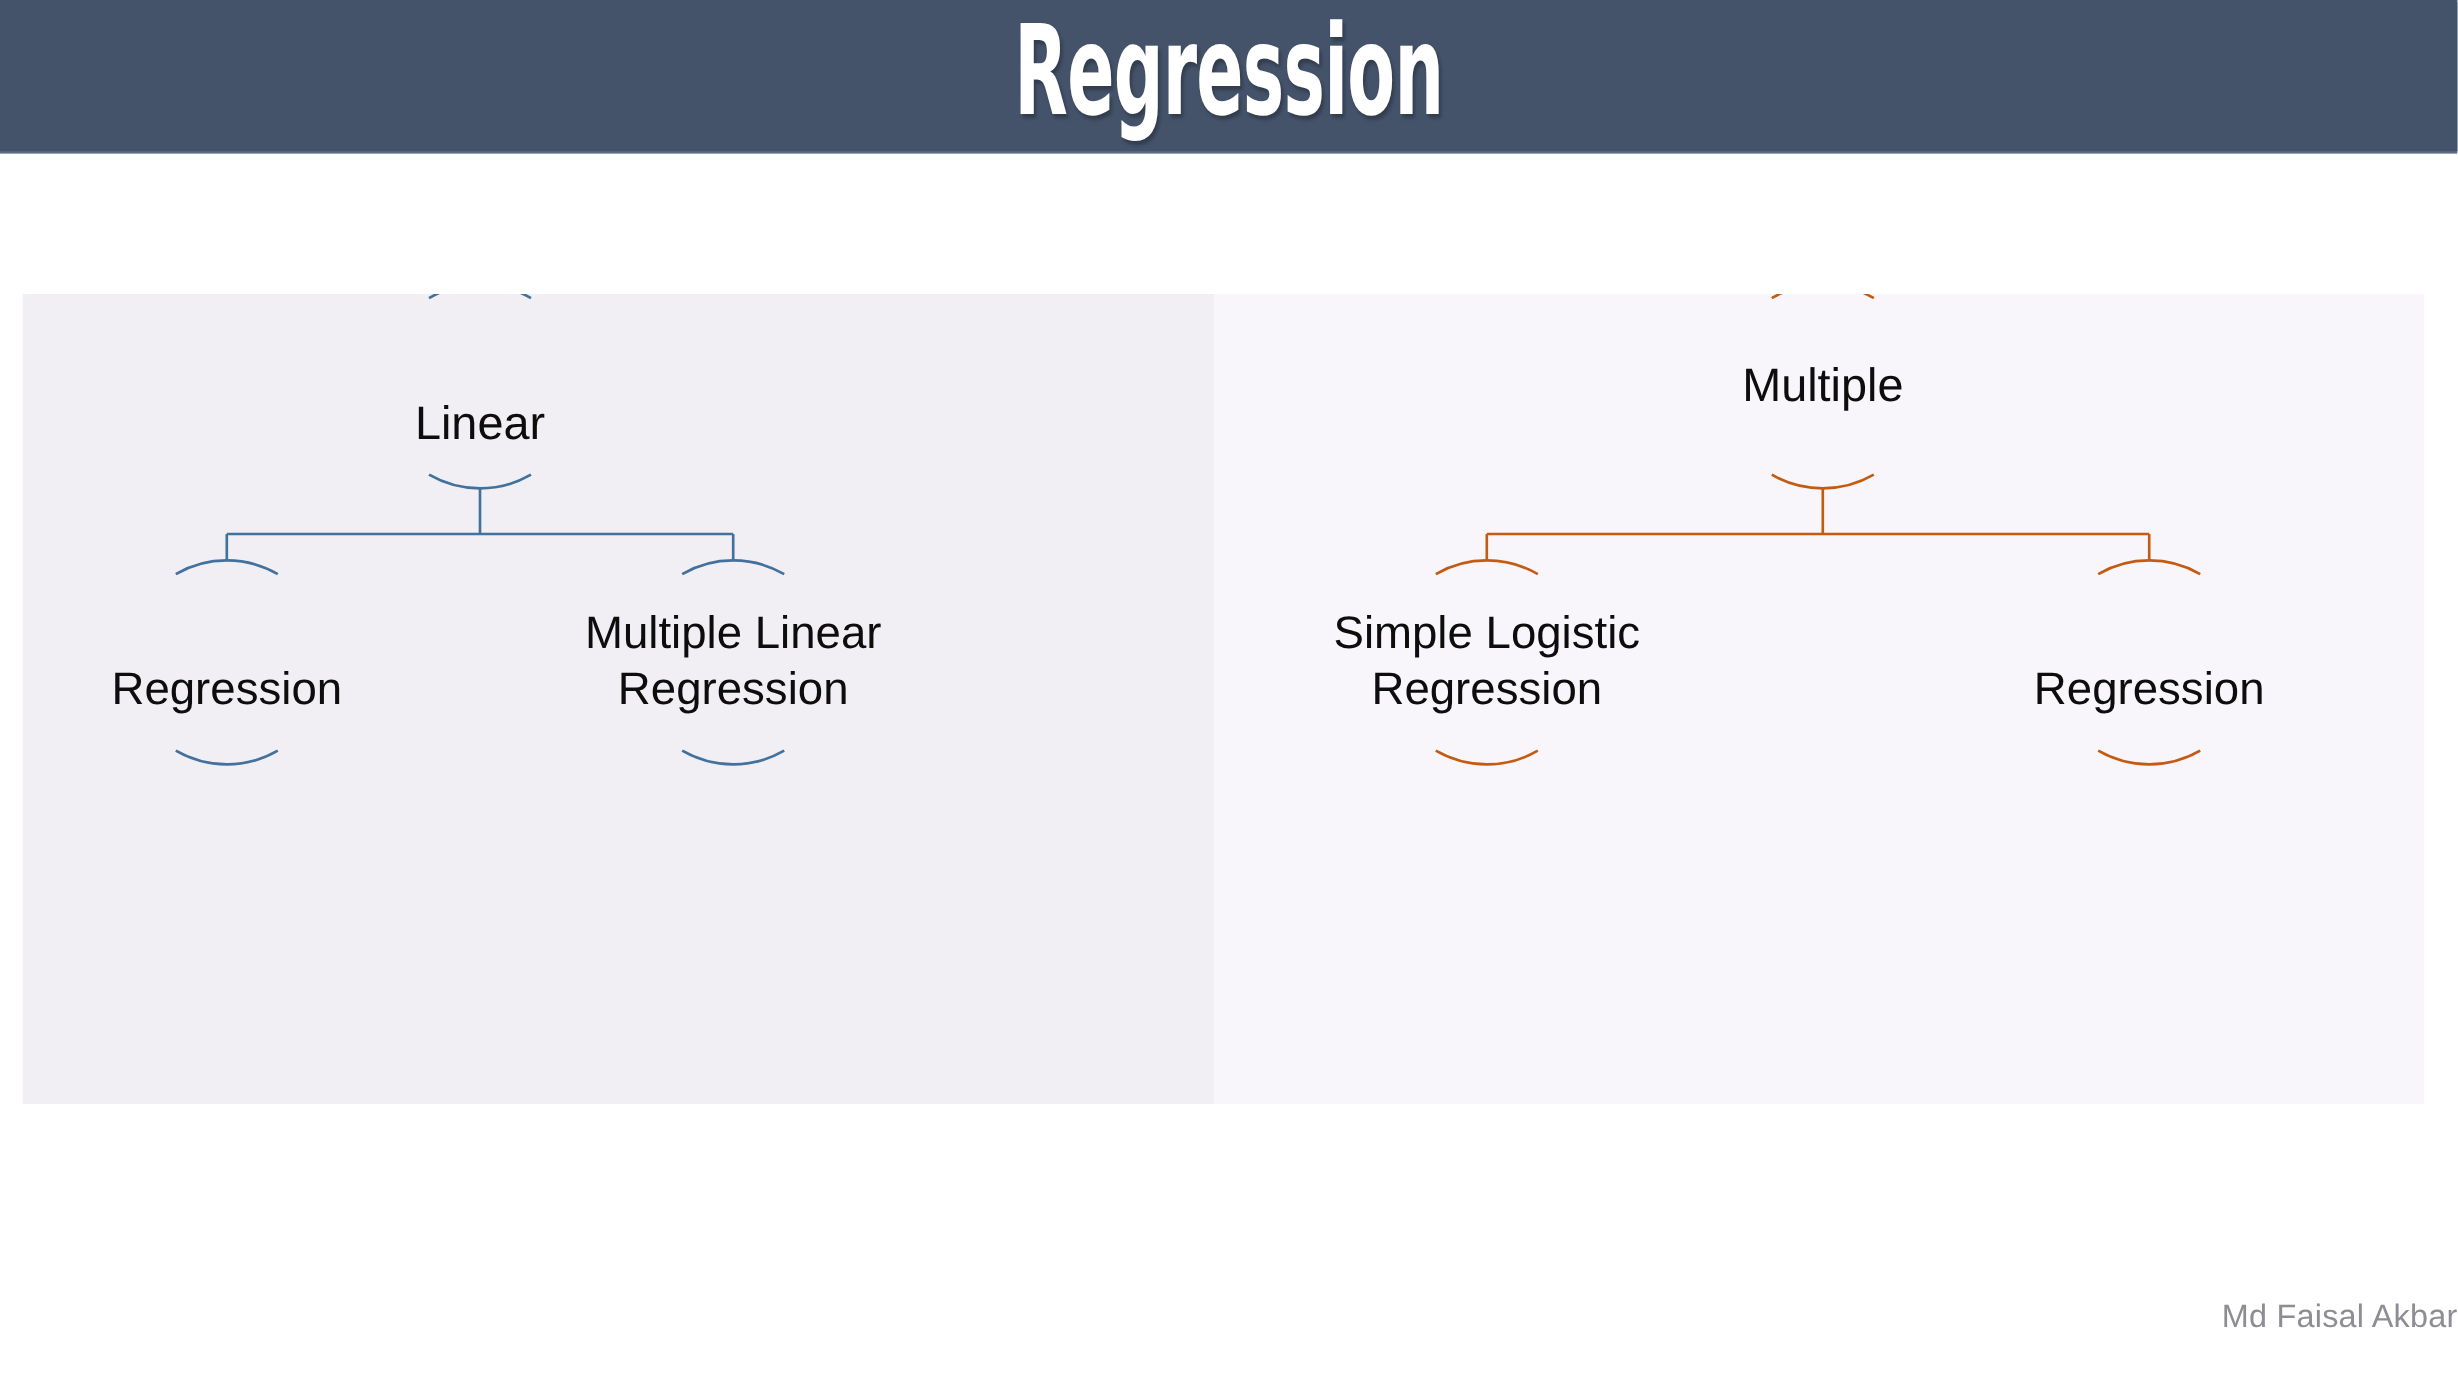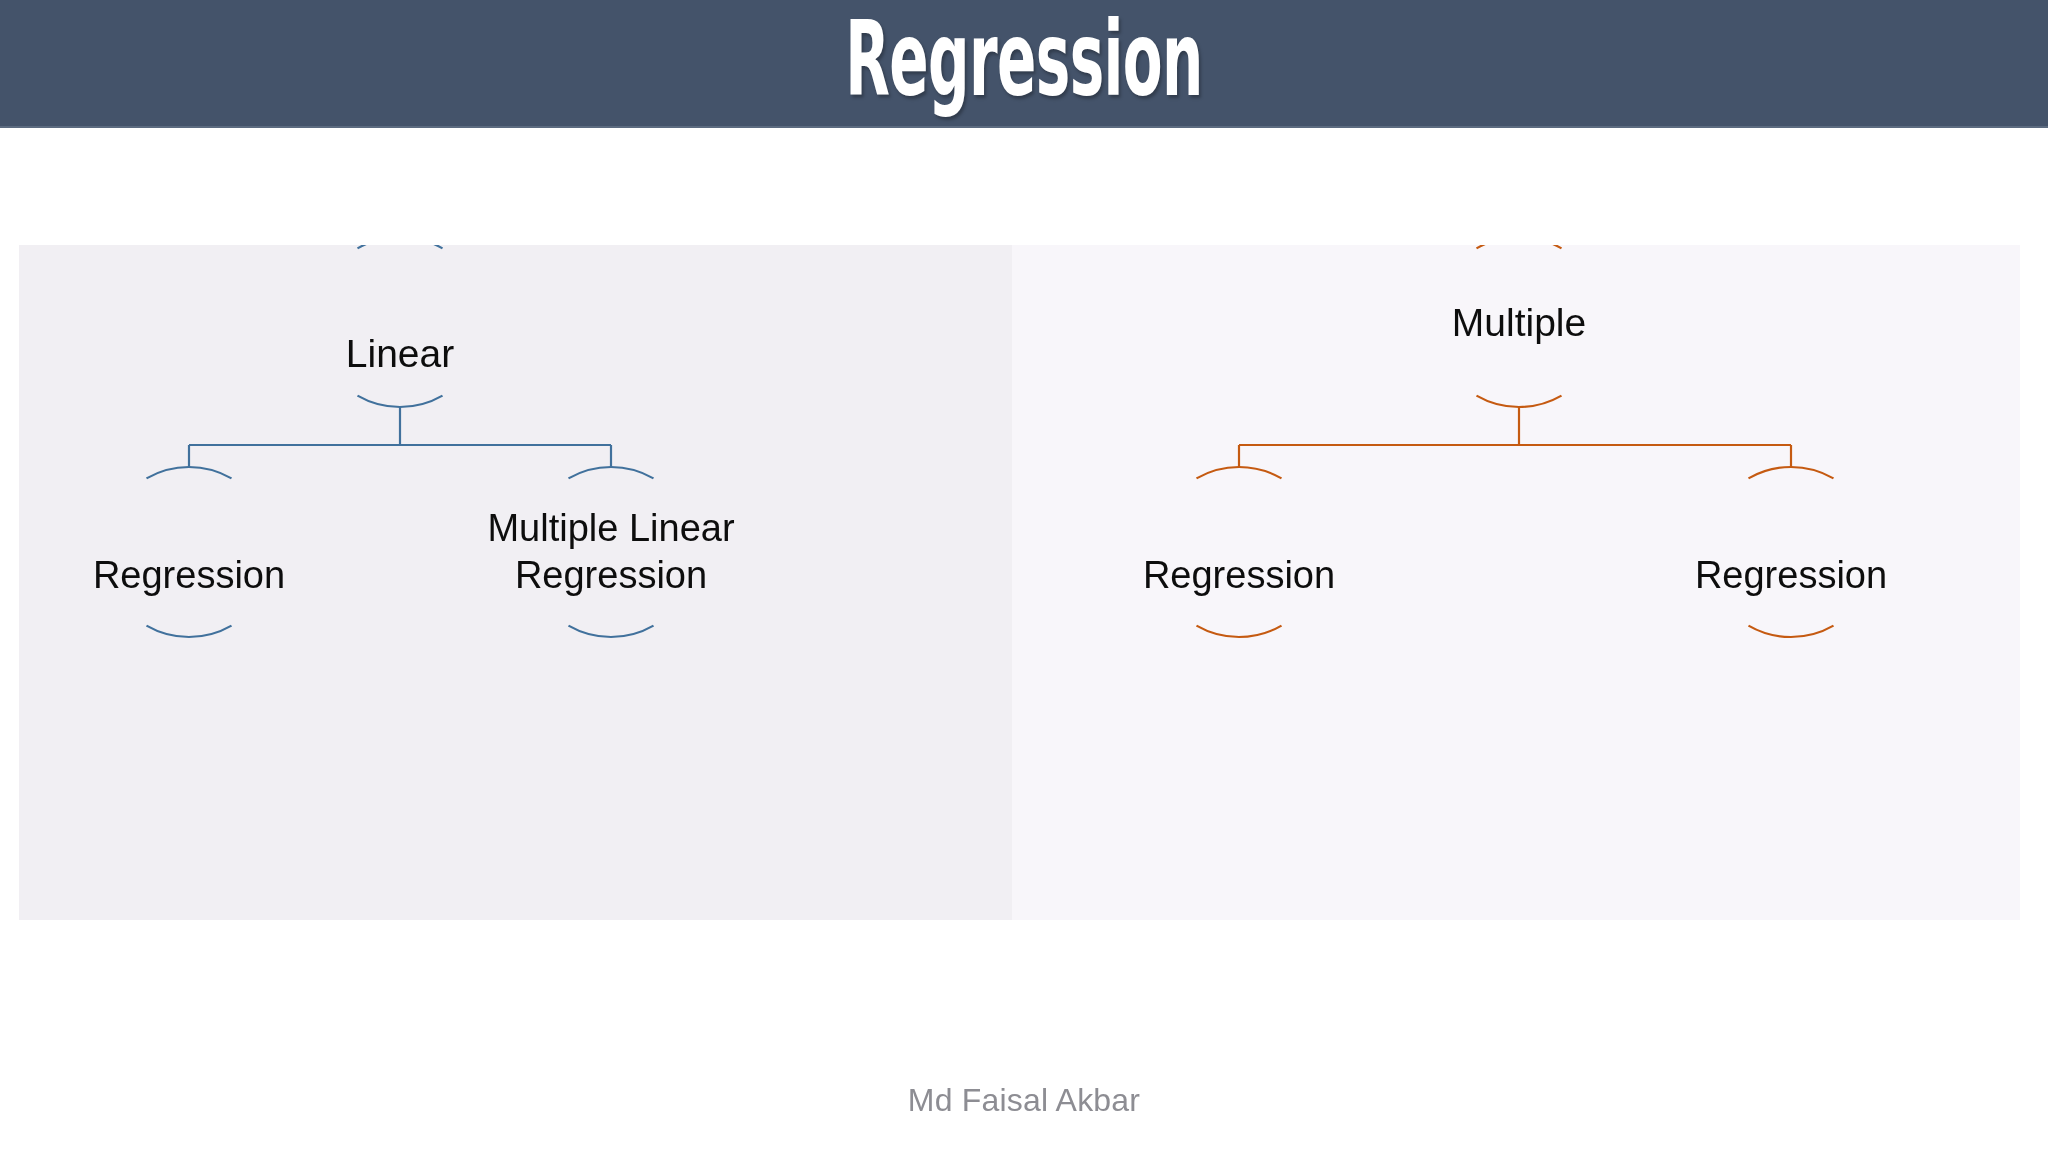--- a/index.html
+++ b/index.html
@@ -105,23 +105,23 @@
     transform: translate(-50%, -50%);
   }
   .node-label.root { font-size: 39px; }
 
   
   #footer-credit {
     position: absolute;
     left: 0;
     top: 1082px;
     width: 2048px;
-    text-align: center;
+    text-align: right;
     font-family: "Liberation Sans", sans-serif;
-    font-size: 32px;
+    font-size: 27px;
     color: #8d8d93;
     letter-spacing: 0.2px;
   }
 </style>
 </head>
 <body>
 
 <div id="header-band">
   <div id="slide-title">Regression</div>
 </div>
@@ -187,21 +187,21 @@
   <div class="node-label" style="left:592px; top:307px;">
     <span>Multiple Linear</span><br>
     <span>Regression</span>
   </div>
 
   <div class="node-label root" style="left:1500px; top:77px;">
     <span>Multiple</span>
   </div>
 
   <div class="node-label" style="left:1220px; top:307px;">
-    <br>
+    <span>Simple Logistic</span><br>
     <span>Regression</span>
   </div>
 
   <div class="node-label" style="left:1772px; top:307px;">
     <br>
     <span>Regression</span>
   </div>
 
 </div>
 

